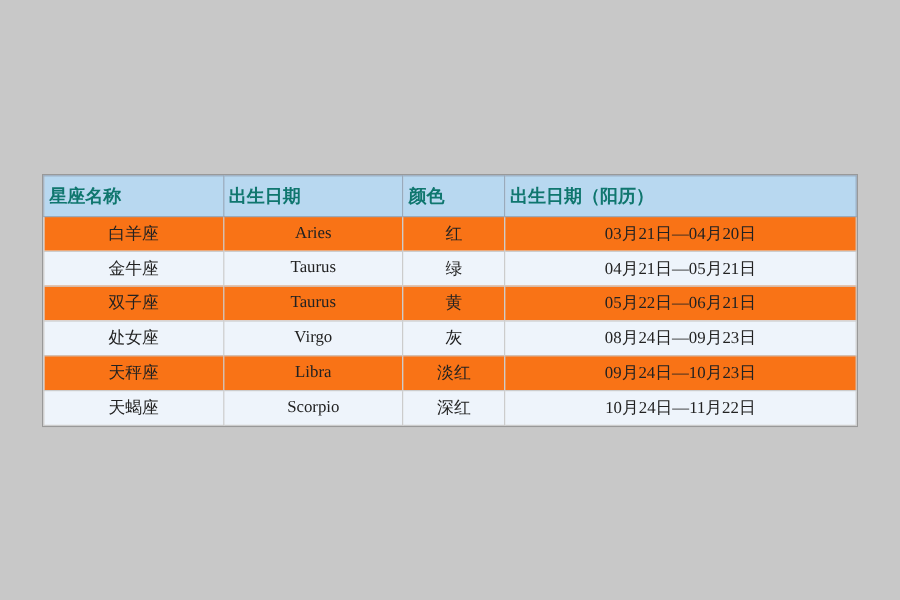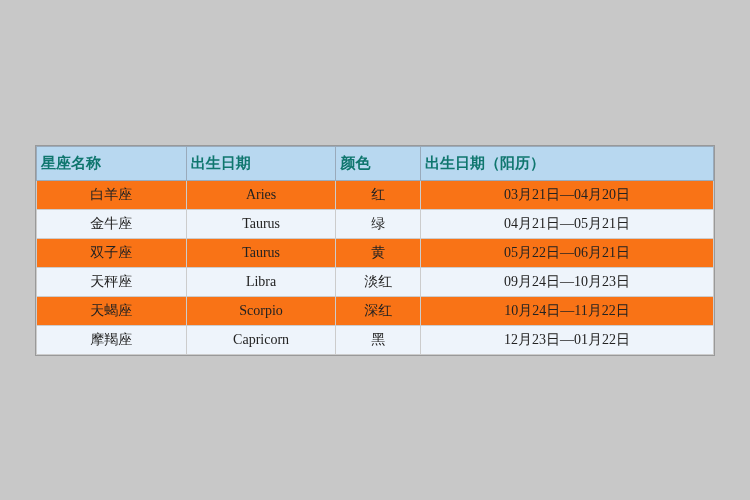--- a/index.html
+++ b/index.html
@@ -81,32 +81,32 @@
           <td>绿</td>
           <td>04月21日—05月21日</td>
         </tr>
         <tr>
           <td>双子座</td>
           <td>Taurus</td>
           <td>黄</td>
           <td>05月22日—06月21日</td>
         </tr>
         <tr>
+          <td>处女座</td>
+          <td>Virgo</td>
+          <td>灰</td>
+          <td>08月24日—09月23日</td>
+        </tr>
+        <tr>
           <td>天秤座</td>
           <td>Libra</td>
           <td>淡红</td>
           <td>09月24日—10月23日</td>
         </tr>
         <tr>
           <td>天蝎座</td>
           <td>Scorpio</td>
           <td>深红</td>
           <td>10月24日—11月22日</td>
         </tr>
-        <tr>
-          <td>摩羯座</td>
-          <td>Capricorn</td>
-          <td>黑</td>
-          <td>12月23日—01月22日</td>
-        </tr>
       </tbody>
   </table>
 </div>
 
 </body></html>

